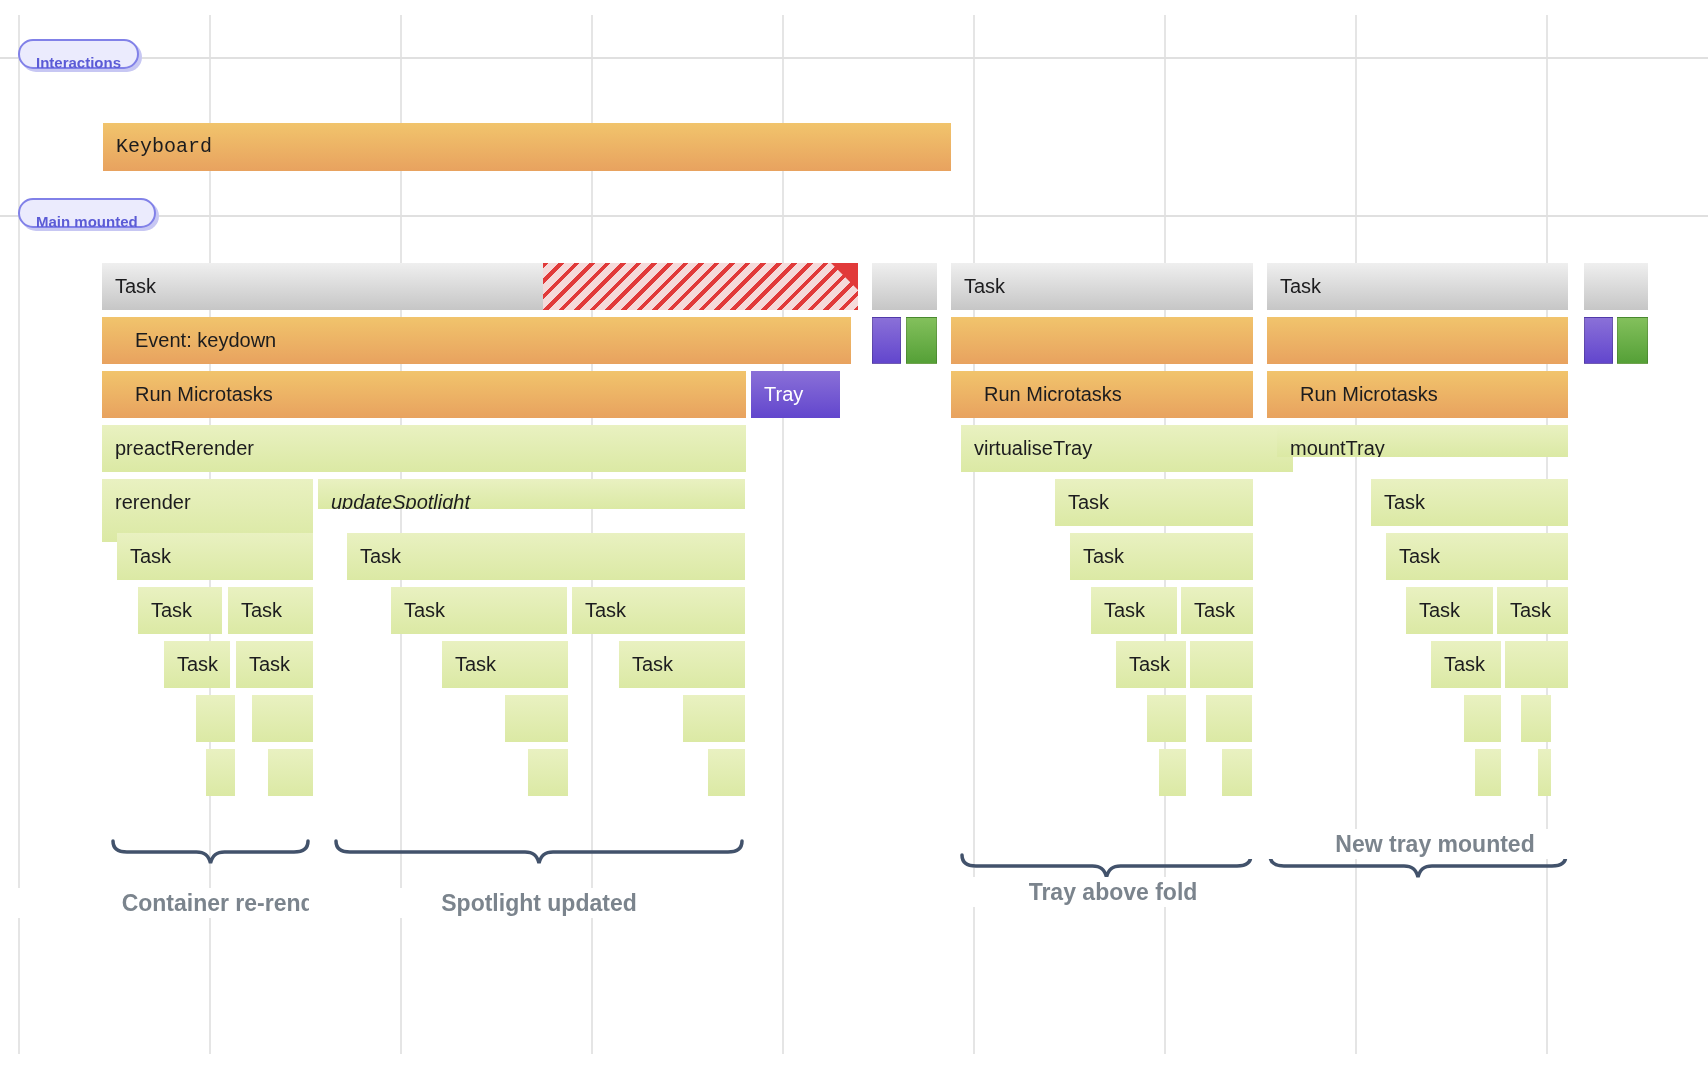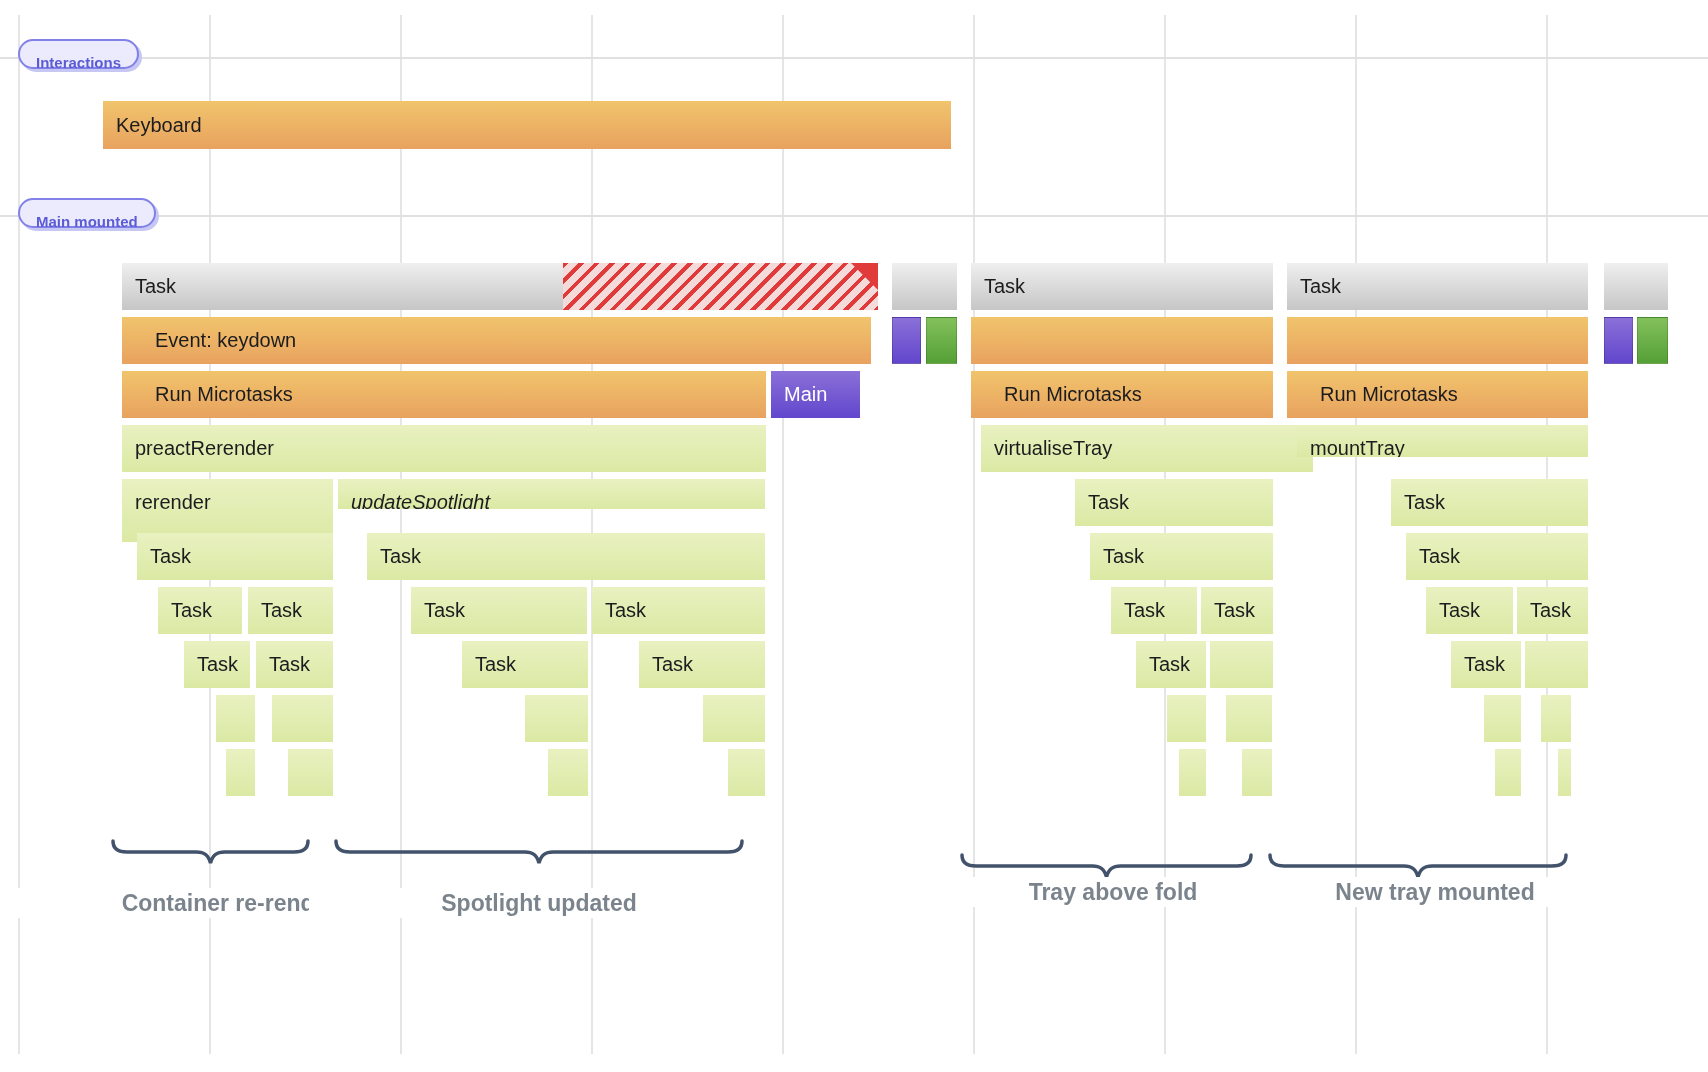--- a/index.html
+++ b/index.html
@@ -10,21 +10,21 @@
   .gridline{position:absolute;width:2px;background:var(--grid-color);}
   .separator{position:absolute;left:0;width:1708px;height:2px;background:var(--sep-color);}
   .pill{
     position:absolute;height:30px;line-height:28px;padding:8px 16px;border-radius:16px;
     background:var(--pill-bg);border:2px solid var(--pill-border);color:var(--pill-text);
     font-size:15px;font-weight:bold;box-sizing:border-box;
     box-shadow:3px 3px 0 var(--pill-shadow);z-index:5;
   }
   .bar{
     position:absolute;height:47px;box-sizing:border-box;overflow:hidden;white-space:nowrap;
-    font-size:20px;color:#1c1c1e;margin-left:20px;
+    font-size:20px;color:#1c1c1e;
   }
   .bar .bar-label{display:block;line-height:47px;padding-left:13px;}
   .bar.orange{background:linear-gradient(180deg,var(--orange-top),var(--orange-bottom));padding-left:20px;}
   .bar.green{background:linear-gradient(180deg,var(--green-top),var(--green-bottom));}
   .bar.gray{background:linear-gradient(180deg,var(--gray-top),var(--gray-bottom));}
   .bar.purple{background:linear-gradient(180deg,var(--purple-top),var(--purple-bottom));color:#fff;}
   .bar.mini-purple{background:linear-gradient(180deg,var(--purple-top),var(--purple-bottom));border:1px solid rgba(0,0,0,.18);}
   .bar.mini-green{background:linear-gradient(180deg,var(--minigreen-top),var(--minigreen-bottom));border:1px solid rgba(0,0,0,.15);}
   .hatch{
     position:absolute;top:0;bottom:0;
@@ -58,40 +58,40 @@
       <div class="gridline" style="left: 973px; top: 15px; height: 1039px;"></div>
       <div class="gridline" style="left: 1164px; top: 15px; height: 1039px;"></div>
       <div class="gridline" style="left: 1355px; top: 15px; height: 1039px;"></div>
       <div class="gridline" style="left: 1546px; top: 15px; height: 1039px;"></div>
       <div class="separator" style="top: 57px;"></div>
       <div class="separator" style="top: 215px;"></div>
     </div>
 
   <div class="pill" style="left:18px;top:39px;">Interactions</div>
 
-  <div class="keyboard-bar" id="keyboard-bar" style="left: 103px; top: 101px; width: 848px; height: 48px;">
+  <div class="keyboard-bar" id="keyboard-bar" style="left: 103px; top: 123px; width: 848px; height: 48px; font-family: Liberation Mono, monospace;">
     <span style="line-height: 48px;">Keyboard</span>
   </div>
 
   <div class="pill" style="left:18px;top:198px;">Main mounted</div>
 
   <div id="flame-layer">
       <div class="bar gray" style="left: 102px; top: 263px; width: 756px; height: 47px;">
         <span class="bar-label">Task</span>
         <div class="hatch" style="left: 441px; width: 315px;"></div>
         <div class="hatch-triangle"></div>
       </div>
       <div class="bar orange" style="left: 102px; top: 317px; width: 749px; height: 47px;">
         <span class="bar-label">Event: keydown</span>
       </div>
       <div class="bar orange" style="left: 102px; top: 371px; width: 644px; height: 47px;">
         <span class="bar-label">Run Microtasks</span>
       </div>
       <div class="bar purple" style="left: 751px; top: 371px; width: 89px; height: 47px;">
-        <span class="bar-label">Main</span>
+        <span class="bar-label">Tray</span>
       </div>
       <div class="bar green" style="left: 102px; top: 425px; width: 644px; height: 47px;">
         <span class="bar-label">preactRerender</span>
       </div>
       <div class="bar green" style="left: 102px; top: 479px; width: 211px; height: 63px;">
         <span class="bar-label">rerender</span>
       </div>
       <div class="bar green" style="left: 318px; top: 479px; width: 427px; height: 30px; font-style: italic;">
         <span class="bar-label">updateSpotlight</span>
       </div>
@@ -209,15 +209,15 @@
       </svg>
       <svg class="brace-svg" width="293" height="26" viewBox="0 0 293 26" style="left: 960px; top: 854px;">
         <path d="M2,1 C2,9 7,12 16,12 L132.5,12 C140.5,12 144.5,15 146.5,23 C148.5,15 152.5,12 160.5,12 L277,12 C286,12 291,9 291,1" fill="none" stroke="#42526b" stroke-width="3.5" stroke-linecap="round"></path>
       </svg>
       <svg class="brace-svg" width="300" height="26" viewBox="0 0 300 26" style="left: 1268px; top: 854px;">
         <path d="M2,1 C2,9 7,12 16,12 L136,12 C144,12 148,15 150,23 C152,15 156,12 164,12 L284,12 C293,12 298,9 298,1" fill="none" stroke="#42526b" stroke-width="3.5" stroke-linecap="round"></path>
       </svg>
       <div class="annotation-label" style="left: -1px; top: 888px;">Container re-render</div>
       <div class="annotation-label" style="left: 309px; top: 888px;">Spotlight updated</div>
       <div class="annotation-label" style="left: 883px; top: 877px;">Tray above fold</div>
-      <div class="annotation-label" style="left: 1205px; top: 877px;">New tray mounted</div>
+      <div class="annotation-label" style="left: 1205px; top: 829px;">New tray mounted</div>
     </div>
 </div>
 
 </body></html>

